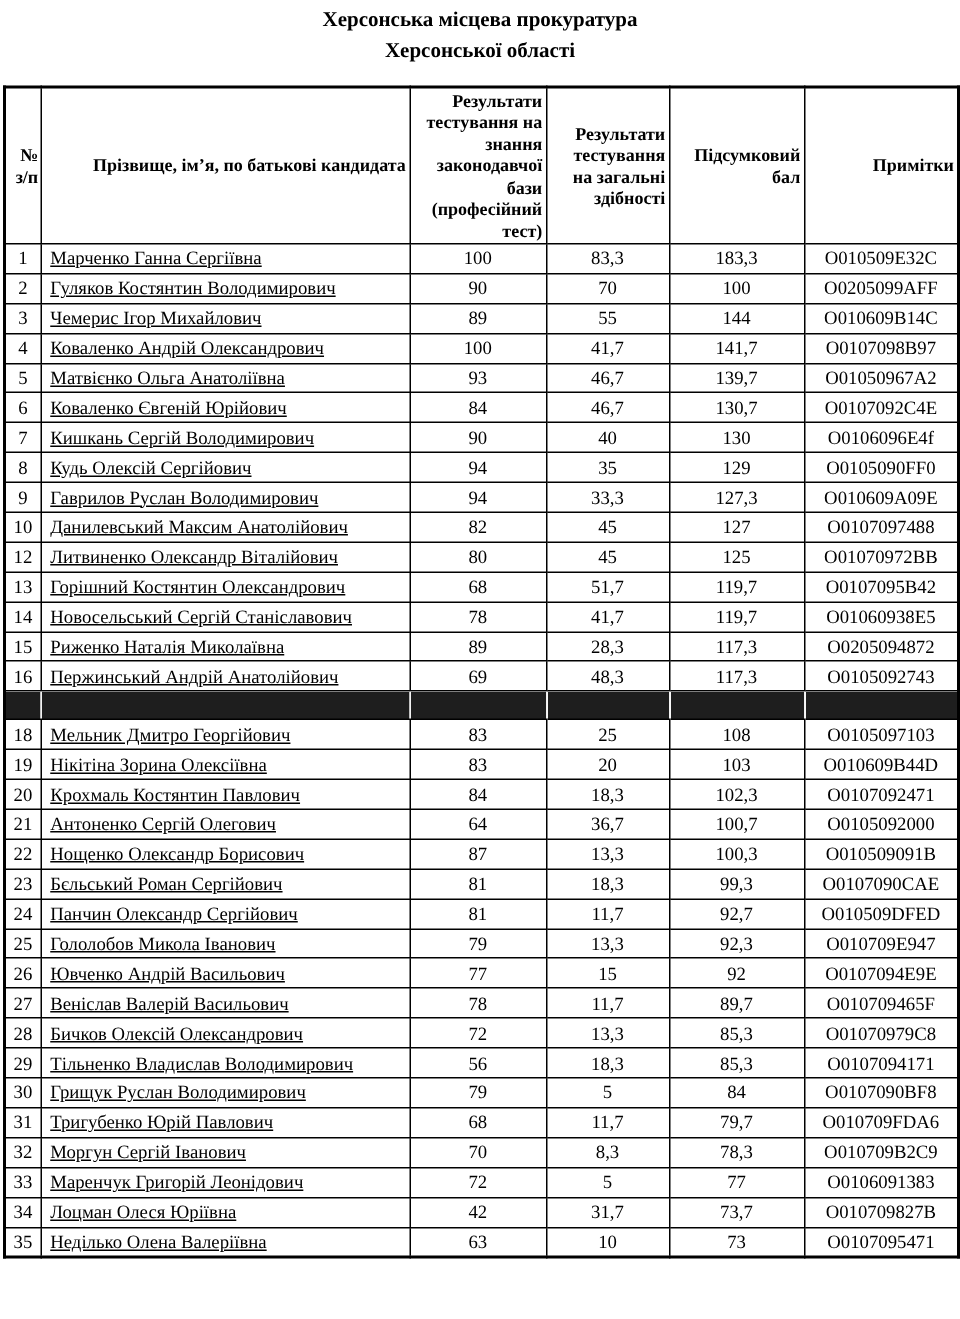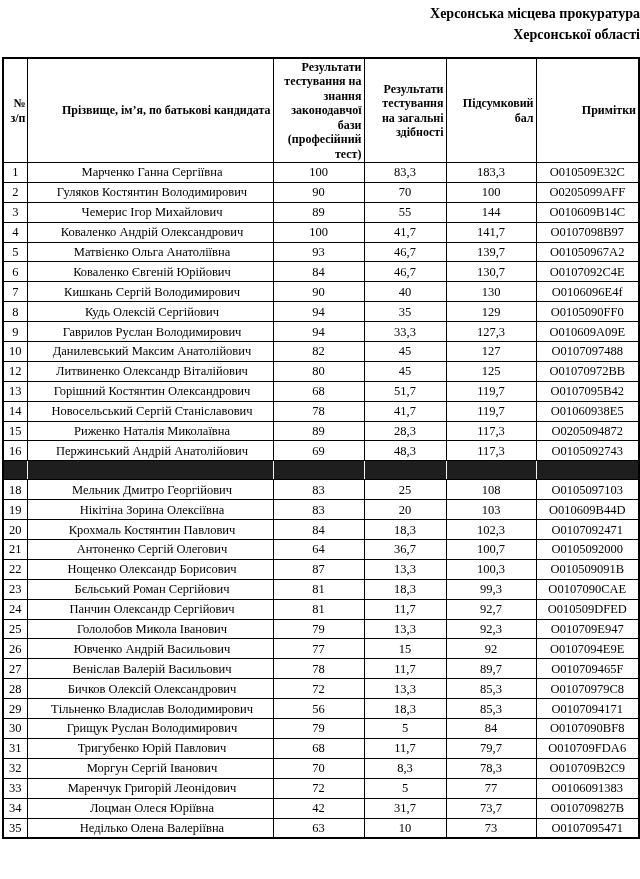--- a/index.html
+++ b/index.html
@@ -9,21 +9,21 @@
     width: 640px;
   }
   body {
     font-family: "Liberation Serif", "DejaVu Serif", serif;
     color: #000000;
     position: relative;
     height: 879px;
     overflow: hidden;
   }
   .page-title {
-    text-align: right;
+    text-align: center;
     font-weight: bold;
     font-size: 14px;
     line-height: 21px;
     padding-top: 3px;
   }
   table.results {
     border-collapse: collapse;
     table-layout: fixed;
     width: 636px;
     margin: 12px 0 0 2px;
@@ -46,22 +46,23 @@
   }
   tbody td {
     font-size: 12.5px;
     height: 18.9px;
     line-height: 18px;
     text-align: center;
     vertical-align: middle;
     padding: 0 2px;
   }
   tbody td.name-cell {
-    text-align: center;
+    text-align: left;
     padding-left: 6px;
+    text-decoration: underline;
   }
   tr.divider td {
     background: #1e1e1e;
     height: 18px;
     border-top: 1px solid #000000;
     border-bottom: 1px solid #000000;
     border-left: 1px solid #f2f2f2;
     border-right: 1px solid #f2f2f2;
   }
   tr.divider td:first-child { border-left: 1px solid #000000; }

